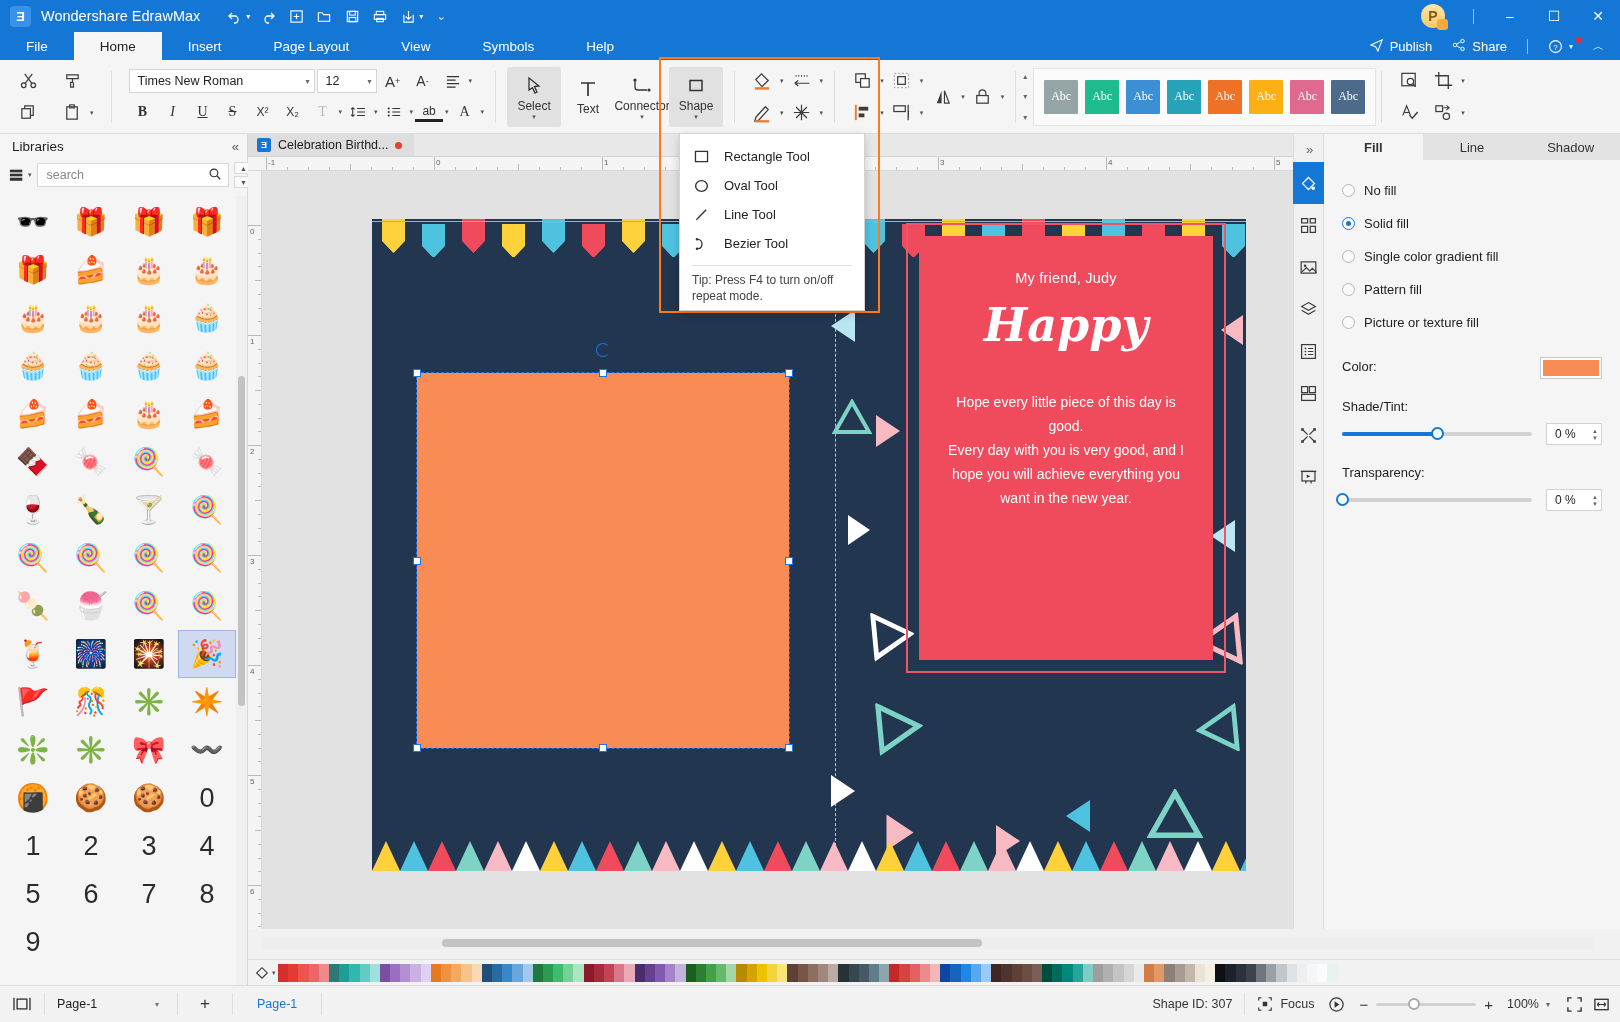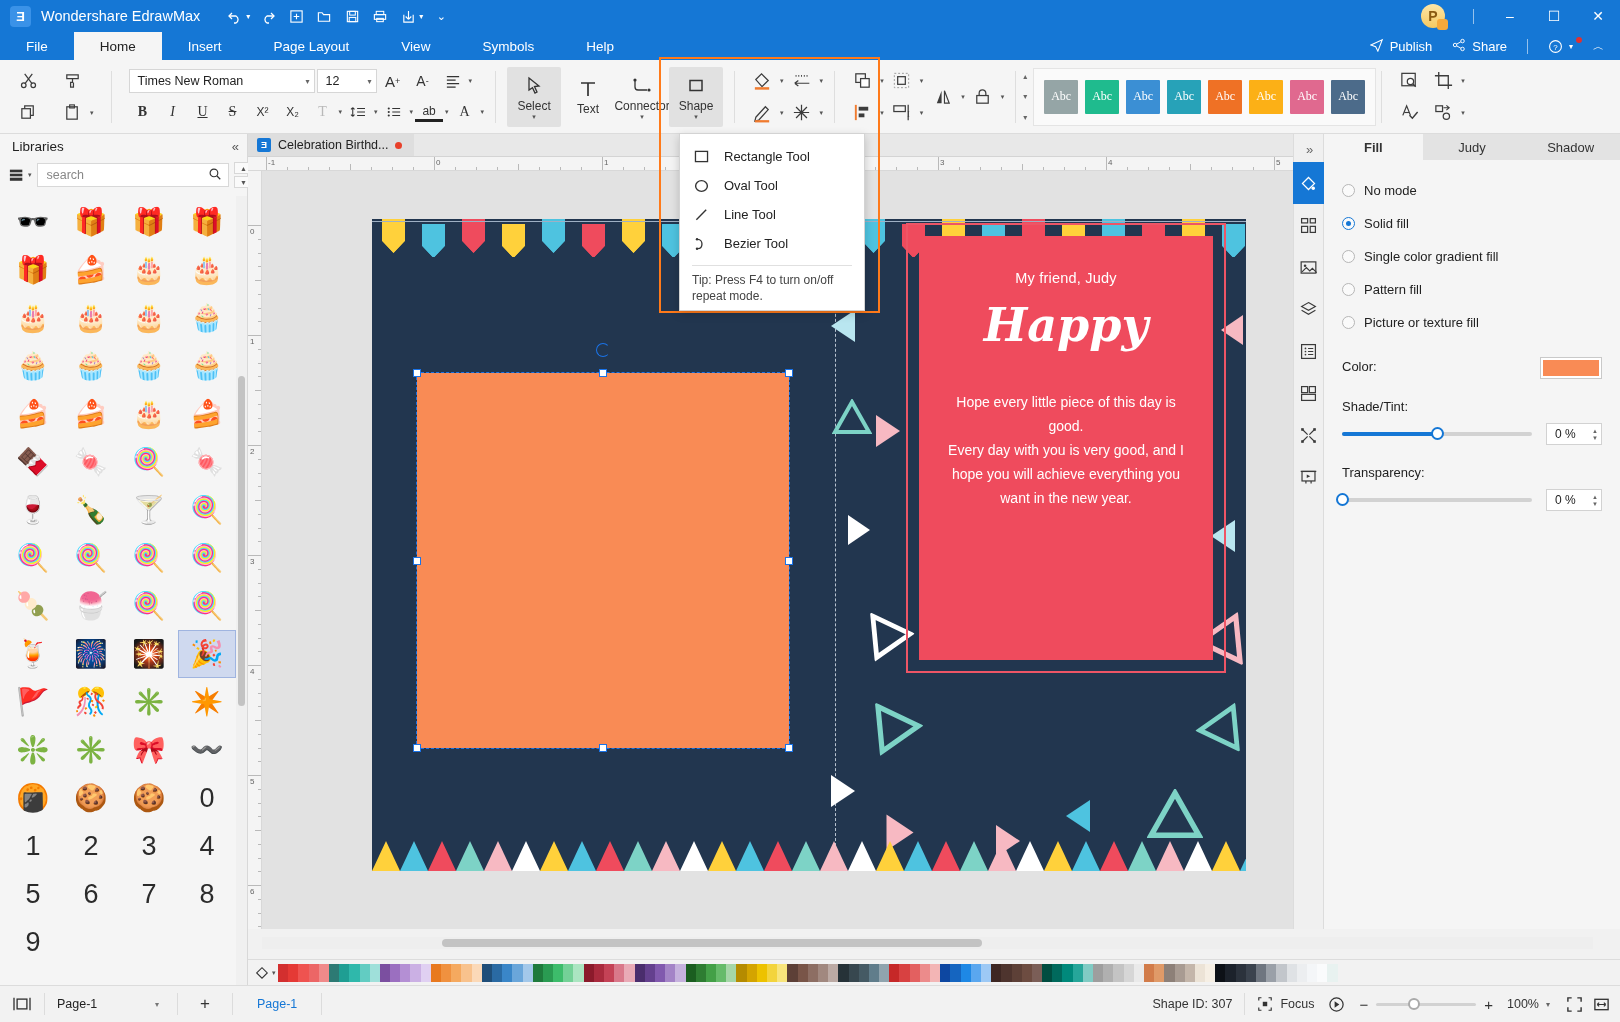--- a/index.html
+++ b/index.html
@@ -1264,27 +1264,27 @@
           <rect x="3.5" y="4" width="15" height="11" fill="none" stroke="#3a3a3a" stroke-width="1.4"></rect>
           <path d="M2 4h18M8 15v3M14 15v3" stroke="#3a3a3a" stroke-width="1.4"></path>
           <path d="M9 7.5l4 2-4 2z" fill="#3a3a3a"></path>
         </svg>
     </div>
   </div>
 
   <div class="fmt-panel">
     <div class="fmt-tabs">
       <div class="fmt-tab active">Fill</div>
-      <div class="fmt-tab">Judy</div>
+      <div class="fmt-tab">Line</div>
       <div class="fmt-tab">Shadow</div>
     </div>
     <div class="fmt-body">
       <div class="radio-row">
         <span class="radio"></span>
-        <span>No mode</span>
+        <span>No fill</span>
       </div>
       <div class="radio-row">
         <span class="radio on"></span>
         <span>Solid fill</span>
       </div>
       <div class="radio-row">
         <span class="radio"></span>
         <span>Single color gradient fill</span>
       </div>
       <div class="radio-row">

